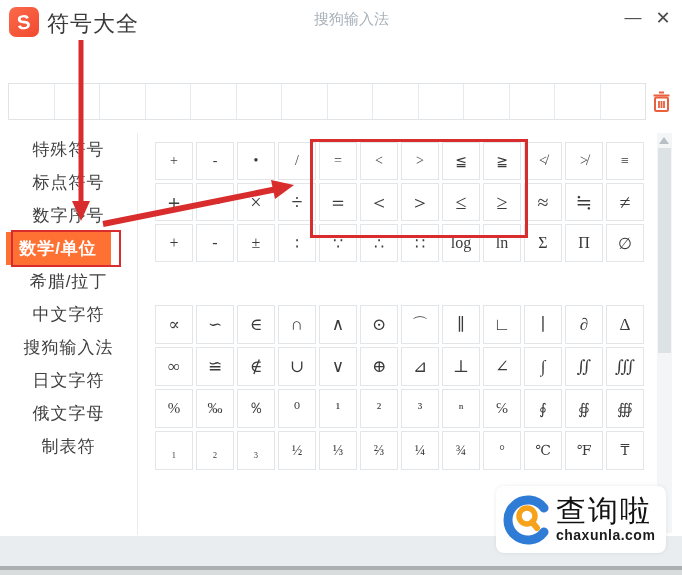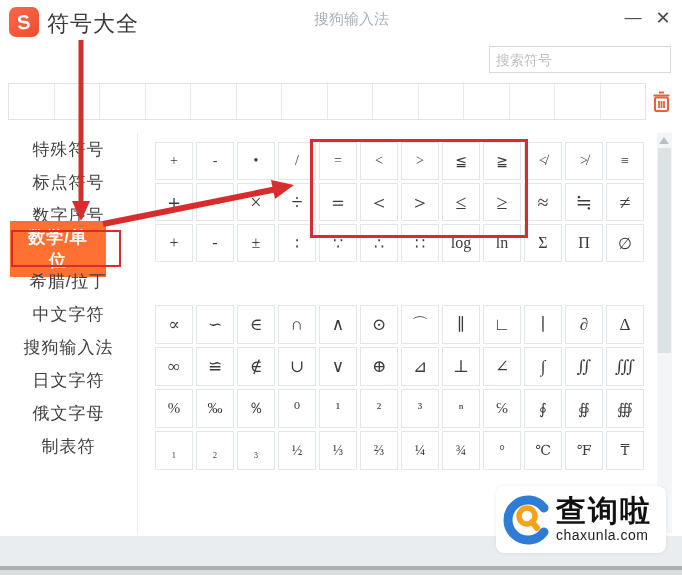--- a/index.html
+++ b/index.html
@@ -36,21 +36,21 @@
   .recent-grid .slot{flex:1;border-right:1px solid #e6eaec;}
   .recent-grid .slot:last-child{border-right:none;}
   .trash-btn{position:absolute;left:651px;top:91px;width:21px;height:22px;}
 
   
   .sidebar{position:absolute;left:0;top:133px;width:137px;}
   .side-item{height:33px;display:flex;align-items:center;justify-content:center;
     font-size:17px;color:#3f3f3f;letter-spacing:1px;}
   .side-item.selected{justify-content:center;}
   .side-item.selected .pill{background:var(--accent);color:#fff;font-weight:bold;
-    padding:5px 12px;width:96px;text-align:center;margin-right:21px;}
+    padding:5px 12px;width:105px;text-align:center;margin-right:21px;}
   .side-divider{position:absolute;left:137px;top:133px;width:1px;height:402px;background:#ececec;}
 
   
   .sym-grid{position:absolute;left:155px;width:490px;display:flex;flex-direction:column;gap:3px;}
   .sym-row{display:flex;gap:3px;}
   .sym-cell{width:38px;display:flex;align-items:center;justify-content:center;
     background:#fff;border:1px solid var(--border);color:var(--sym);
     font-family:"Liberation Serif","DejaVu Serif",serif;}
   #grid-top{top:142px;}
   #grid-top .sym-cell{height:38px;}
@@ -73,45 +73,41 @@
   
   .annot-overlay{position:absolute;left:0;top:0;width:682px;height:575px;pointer-events:none;z-index:30;}
   .annot-box{position:absolute;left:310px;top:139px;width:218px;height:99px;border:3px solid var(--annot);z-index:29;pointer-events:none;}
   .annot-side-rect{position:absolute;left:11px;top:230px;width:110px;height:37px;border:2.5px solid var(--annot);z-index:29;pointer-events:none;}
 
   
   .watermark{position:absolute;left:496px;top:486px;width:170px;height:67px;background:#fff;border-radius:8px;
     box-shadow:0 0 4px rgba(0,0,0,0.08);z-index:20;display:flex;align-items:center;}
   .wm-logo{margin-left:6px;}
   .wm-text{margin-left:2px;}
-  .wm-title{font-size:30px;font-weight:bold;color:#111;font-family:"Liberation Serif","DejaVu Serif",serif;letter-spacing:2px;line-height:1;}
-  .wm-domain{font-size:14px;font-weight:normal;color:#1c1c1c;margin-top:1px;letter-spacing:0.5px;}
+  .wm-title{font-size:30px;font-weight:normal;color:#111;font-family:"Liberation Serif","DejaVu Serif",serif;letter-spacing:2px;line-height:1;}
+  .wm-domain{font-size:14px;font-weight:bold;color:#1c1c1c;margin-top:1px;letter-spacing:0.5px;}
 
   
   .footer-band{position:absolute;left:0;top:536px;width:682px;height:30px;background:#e9edf0;}
   .footer-line{position:absolute;left:0;top:566px;width:682px;height:4px;background:#abafb0;}
   .footer-base{position:absolute;left:0;top:570px;width:682px;height:5px;background:#d9dcdd;}
 </style>
 </head>
 <body>
 
 <div class="window">
 
   <div class="app-logo">
     <span>S</span>
   </div>
   <div class="app-title">符号大全</div>
   <div class="app-subtitle">搜狗输入法</div>
   <div class="win-btn btn-min">—</div>
   <div class="win-btn btn-close">✕</div>
 
-  <div class="search-box">
-    <input type="text" placeholder="搜索符号" style="">
-
-  </div>
 
   <div class="recent-label">最近使用</div>
   <div class="recent-grid">
       <div class="slot"></div>
       <div class="slot"></div>
       <div class="slot"></div>
       <div class="slot"></div>
       <div class="slot"></div>
       <div class="slot"></div>
       <div class="slot"></div>

